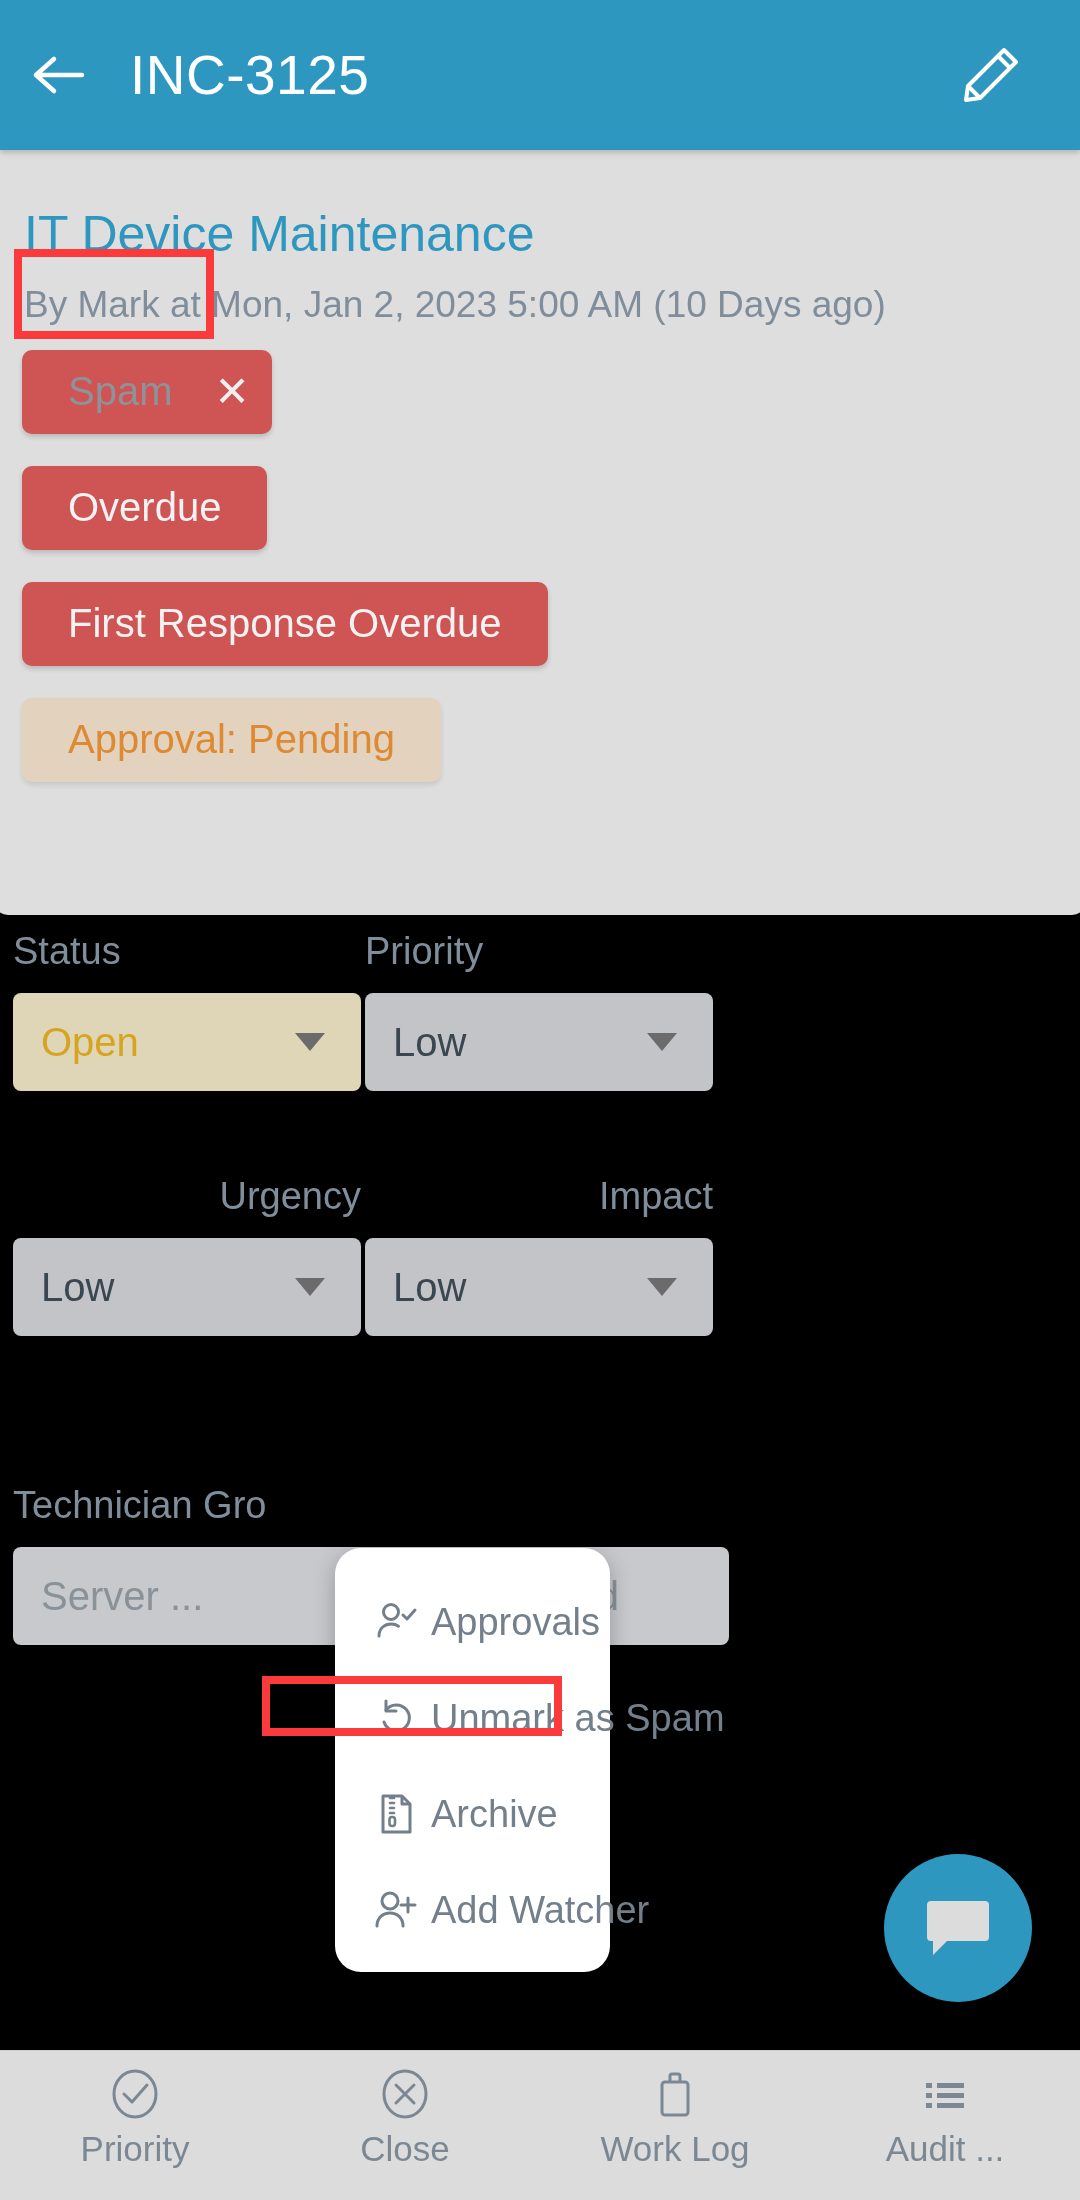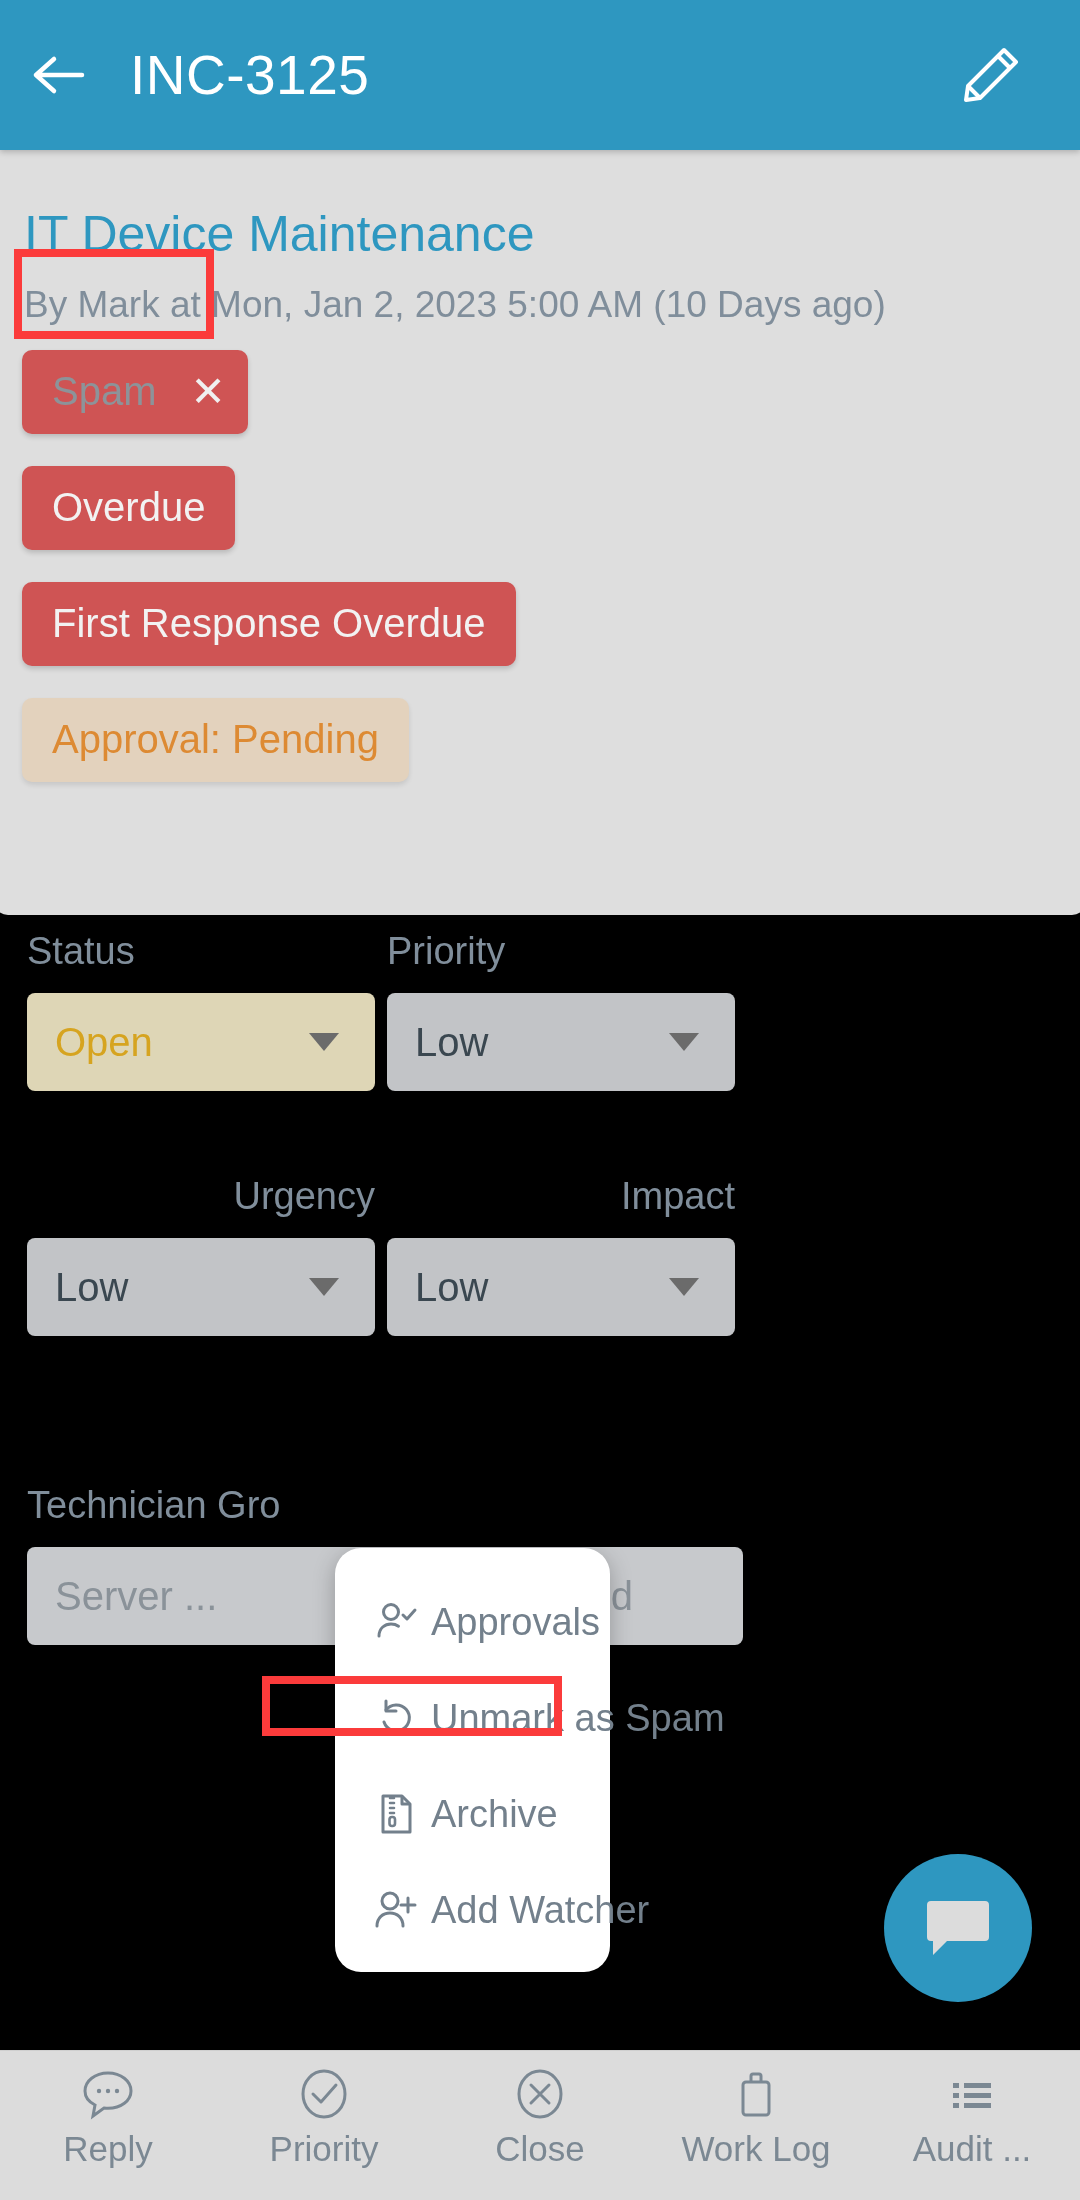--- a/index.html
+++ b/index.html
@@ -80,25 +80,26 @@
     white-space: nowrap;
   }
 
   .tag-row { margin-top: 24px; }
   .tag {
     display: inline-flex;
     align-items: center;
     background: #cf5454;
     border-radius: 10px;
     height: 84px;
-    padding: 0 30px;
+    padding: 0 46px;
     box-shadow: 0 3px 5px rgba(0,0,0,.16);
     color: #f2f2f2;
     font-size: 40px;
     cursor: pointer;
+    gap: 8px;
   }
   .tag.spam-tag { color: #8d9399; padding-right: 22px; }
   .tag .tag-x {
     margin-left: 34px;
     font-size: 42px;
     color: #f0f0f0;
     line-height: 1;
     font-weight: 300;
   }
   .tag.pending {
@@ -122,22 +123,22 @@
   #annot-unmark { left: 262px; top: 1676px; width: 300px; height: 60px; }
 
   
   .fields {
     position: absolute;
     top: 930px; left: 0;
     width: 1080px;
   }
   .field-grid {
     display: flex;
-    padding: 0 27px;
-    gap: 12px;
+    padding: 0 13px;
+    gap: 4px;
   }
   .field {
     width: 348px;
   }
   .field-label {
     color: #808e9b;
     font-size: 38px;
     margin-bottom: 20px;
     white-space: nowrap;
   }
@@ -406,31 +407,20 @@
         <path d="M10 8 H64 A4 4 0 0 1 68 12 V44 A4 4 0 0 1 64 48 H26 L12 62 V48 H10 A4 4 0 0 1 6 44 V12 A4 4 0 0 1 10 8 Z" fill="#dcdcdc"></path>
       </svg>
     </span>
   </div>
 
   <div class="annot" id="annot-spam"></div>
   <div class="annot" id="annot-unmark"></div>
 
   <div class="bottombar">
 
-    <div class="bb-item">
-      <span class="bb-icon">
-        <svg width="56" height="56" viewBox="0 0 56 56">
-          <path d="M28 7 C15 7 5 15 5 25 C5 31 9 36 15 39 L13 50 L24 42 C25.3 42.2 26.6 42.3 28 42.3 C41 42.3 51 34.7 51 25 C51 15 41 7 28 7 Z" fill="none" stroke="#7b8893" stroke-width="3"></path>
-          <circle cx="19" cy="25" r="2.2" fill="#7b8893"></circle>
-          <circle cx="28" cy="25" r="2.2" fill="#7b8893"></circle>
-          <circle cx="37" cy="25" r="2.2" fill="#7b8893"></circle>
-        </svg>
-      </span>
-      <span class="bb-label">Reply</span>
-    </div>
 
     <div class="bb-item">
       <span class="bb-icon">
         <svg width="56" height="56" viewBox="0 0 56 56">
           <ellipse cx="28" cy="28" rx="21" ry="23" fill="none" stroke="#7b8893" stroke-width="3"></ellipse>
           <path d="M17 28 L25 36 L40 19" fill="none" stroke="#7b8893" stroke-width="3" stroke-linecap="round" stroke-linejoin="round"></path>
         </svg>
       </span>
       <span class="bb-label">Priority</span>
     </div>

